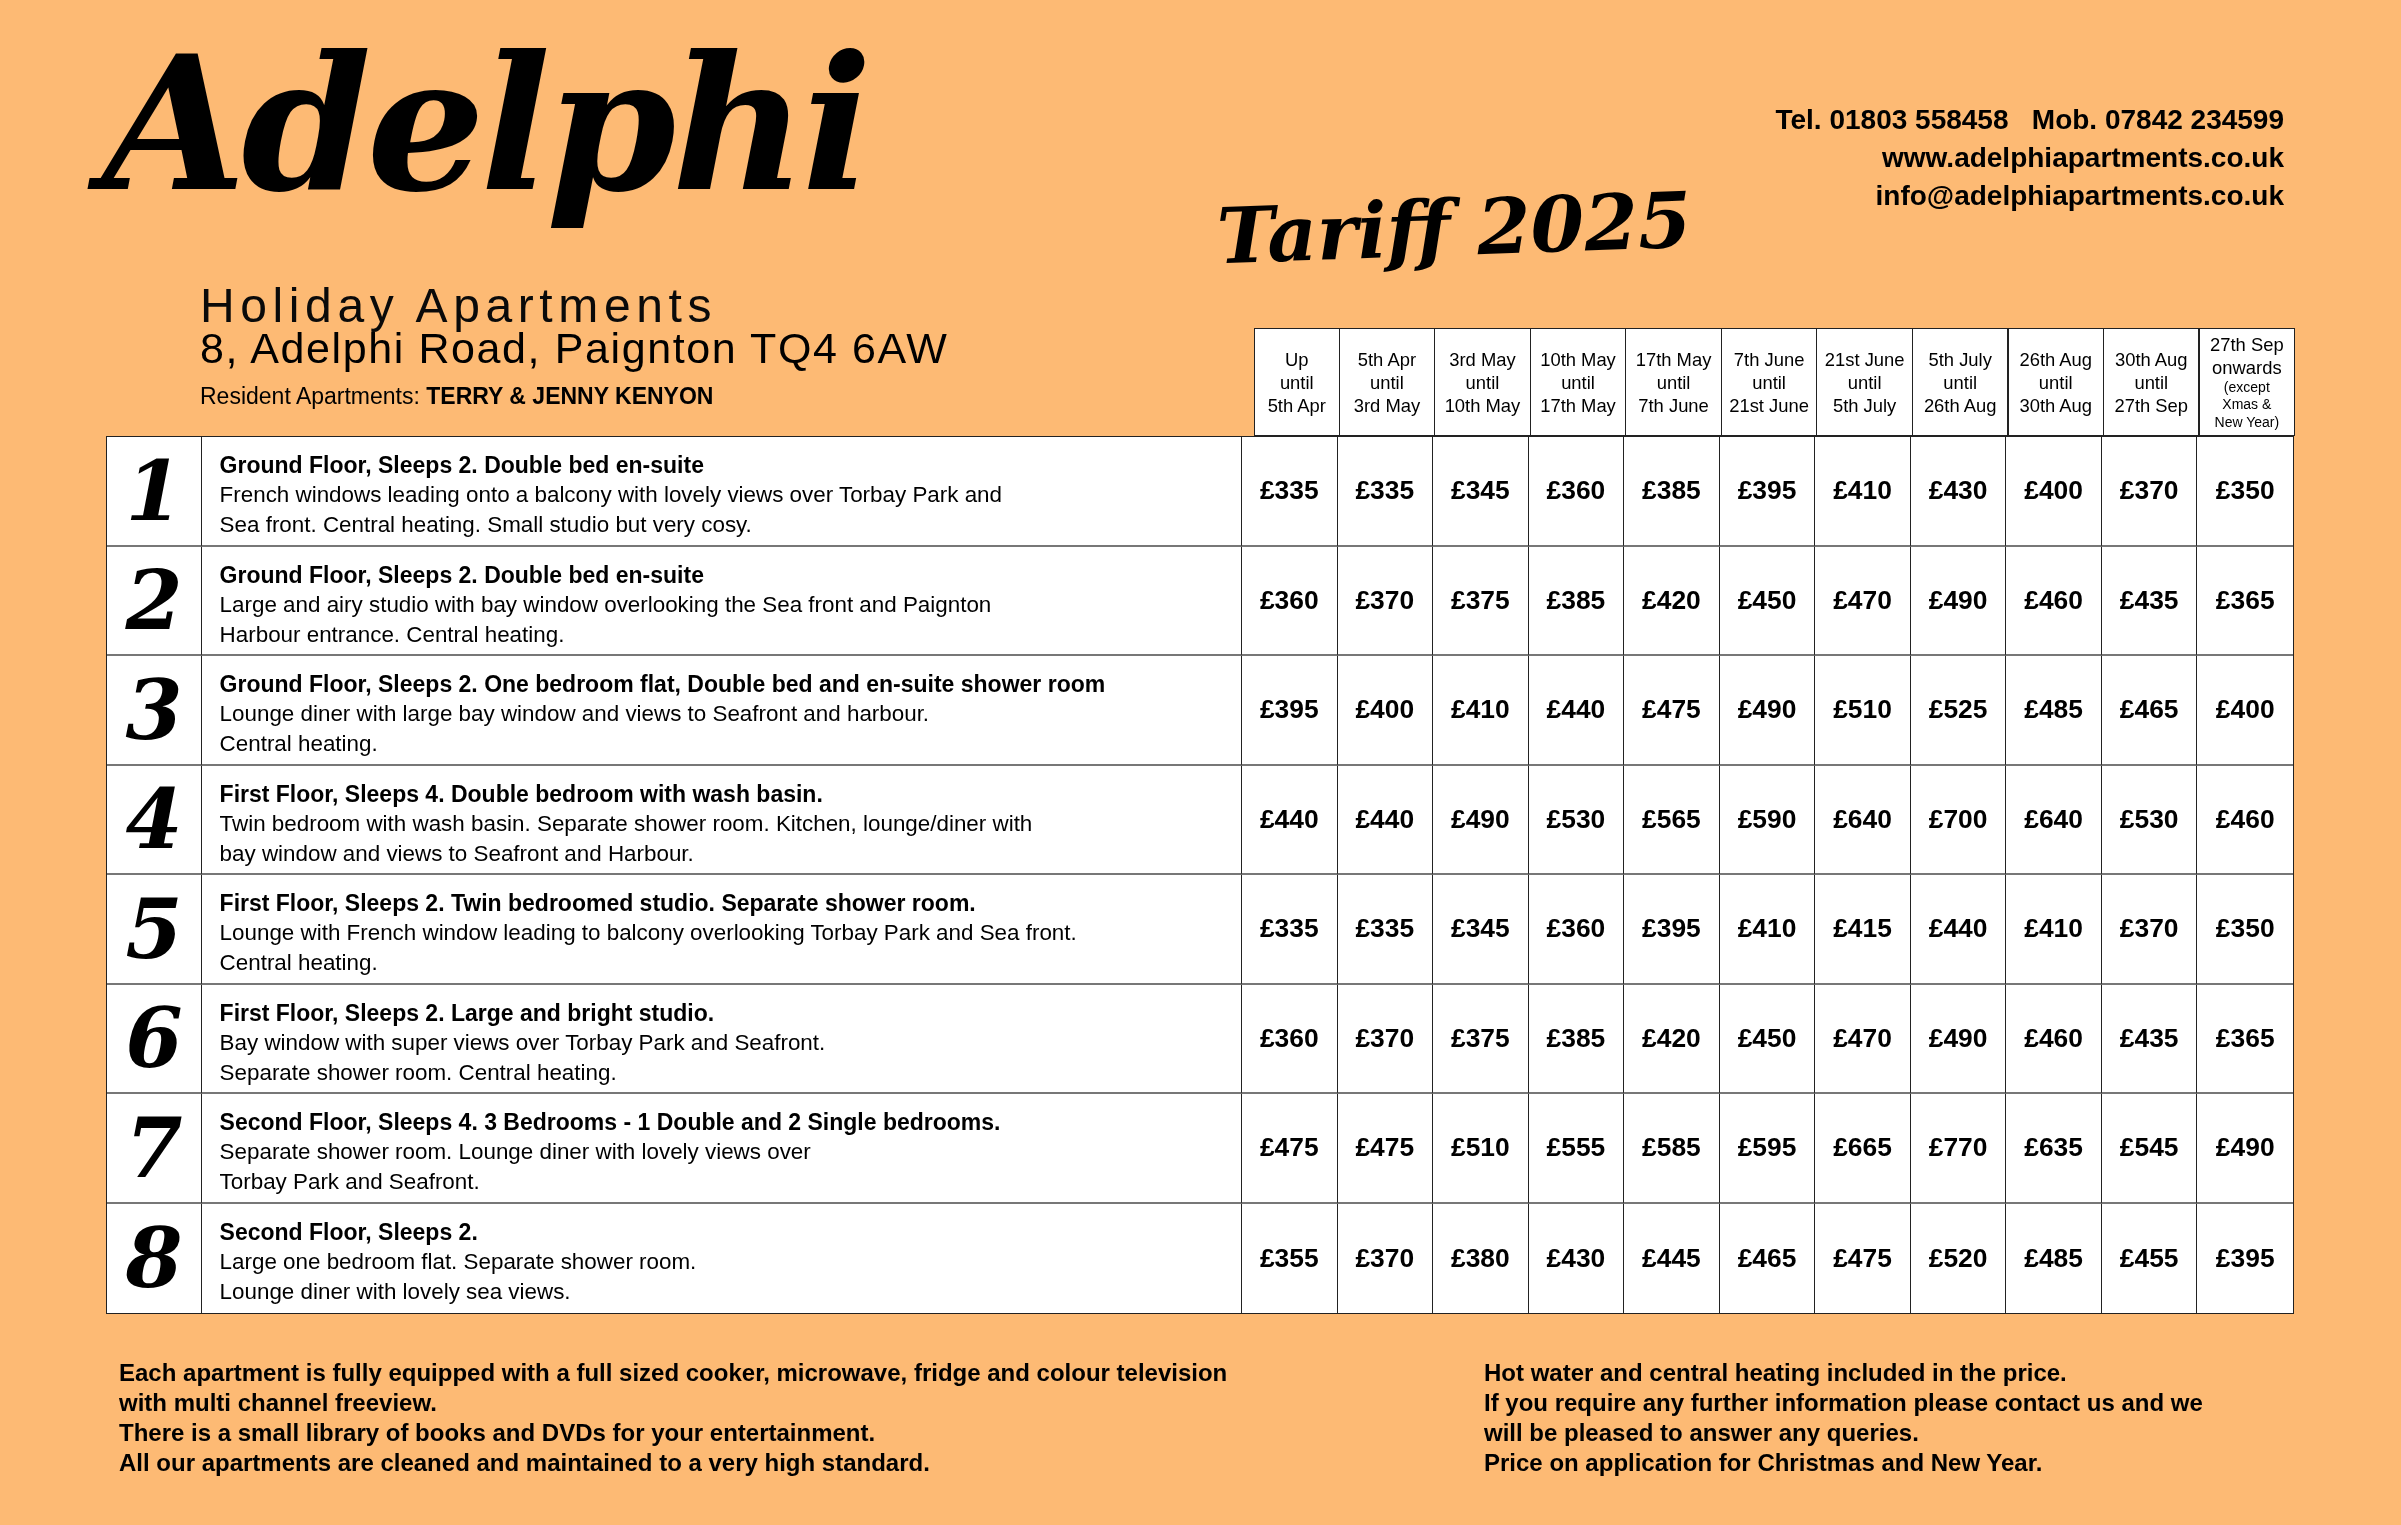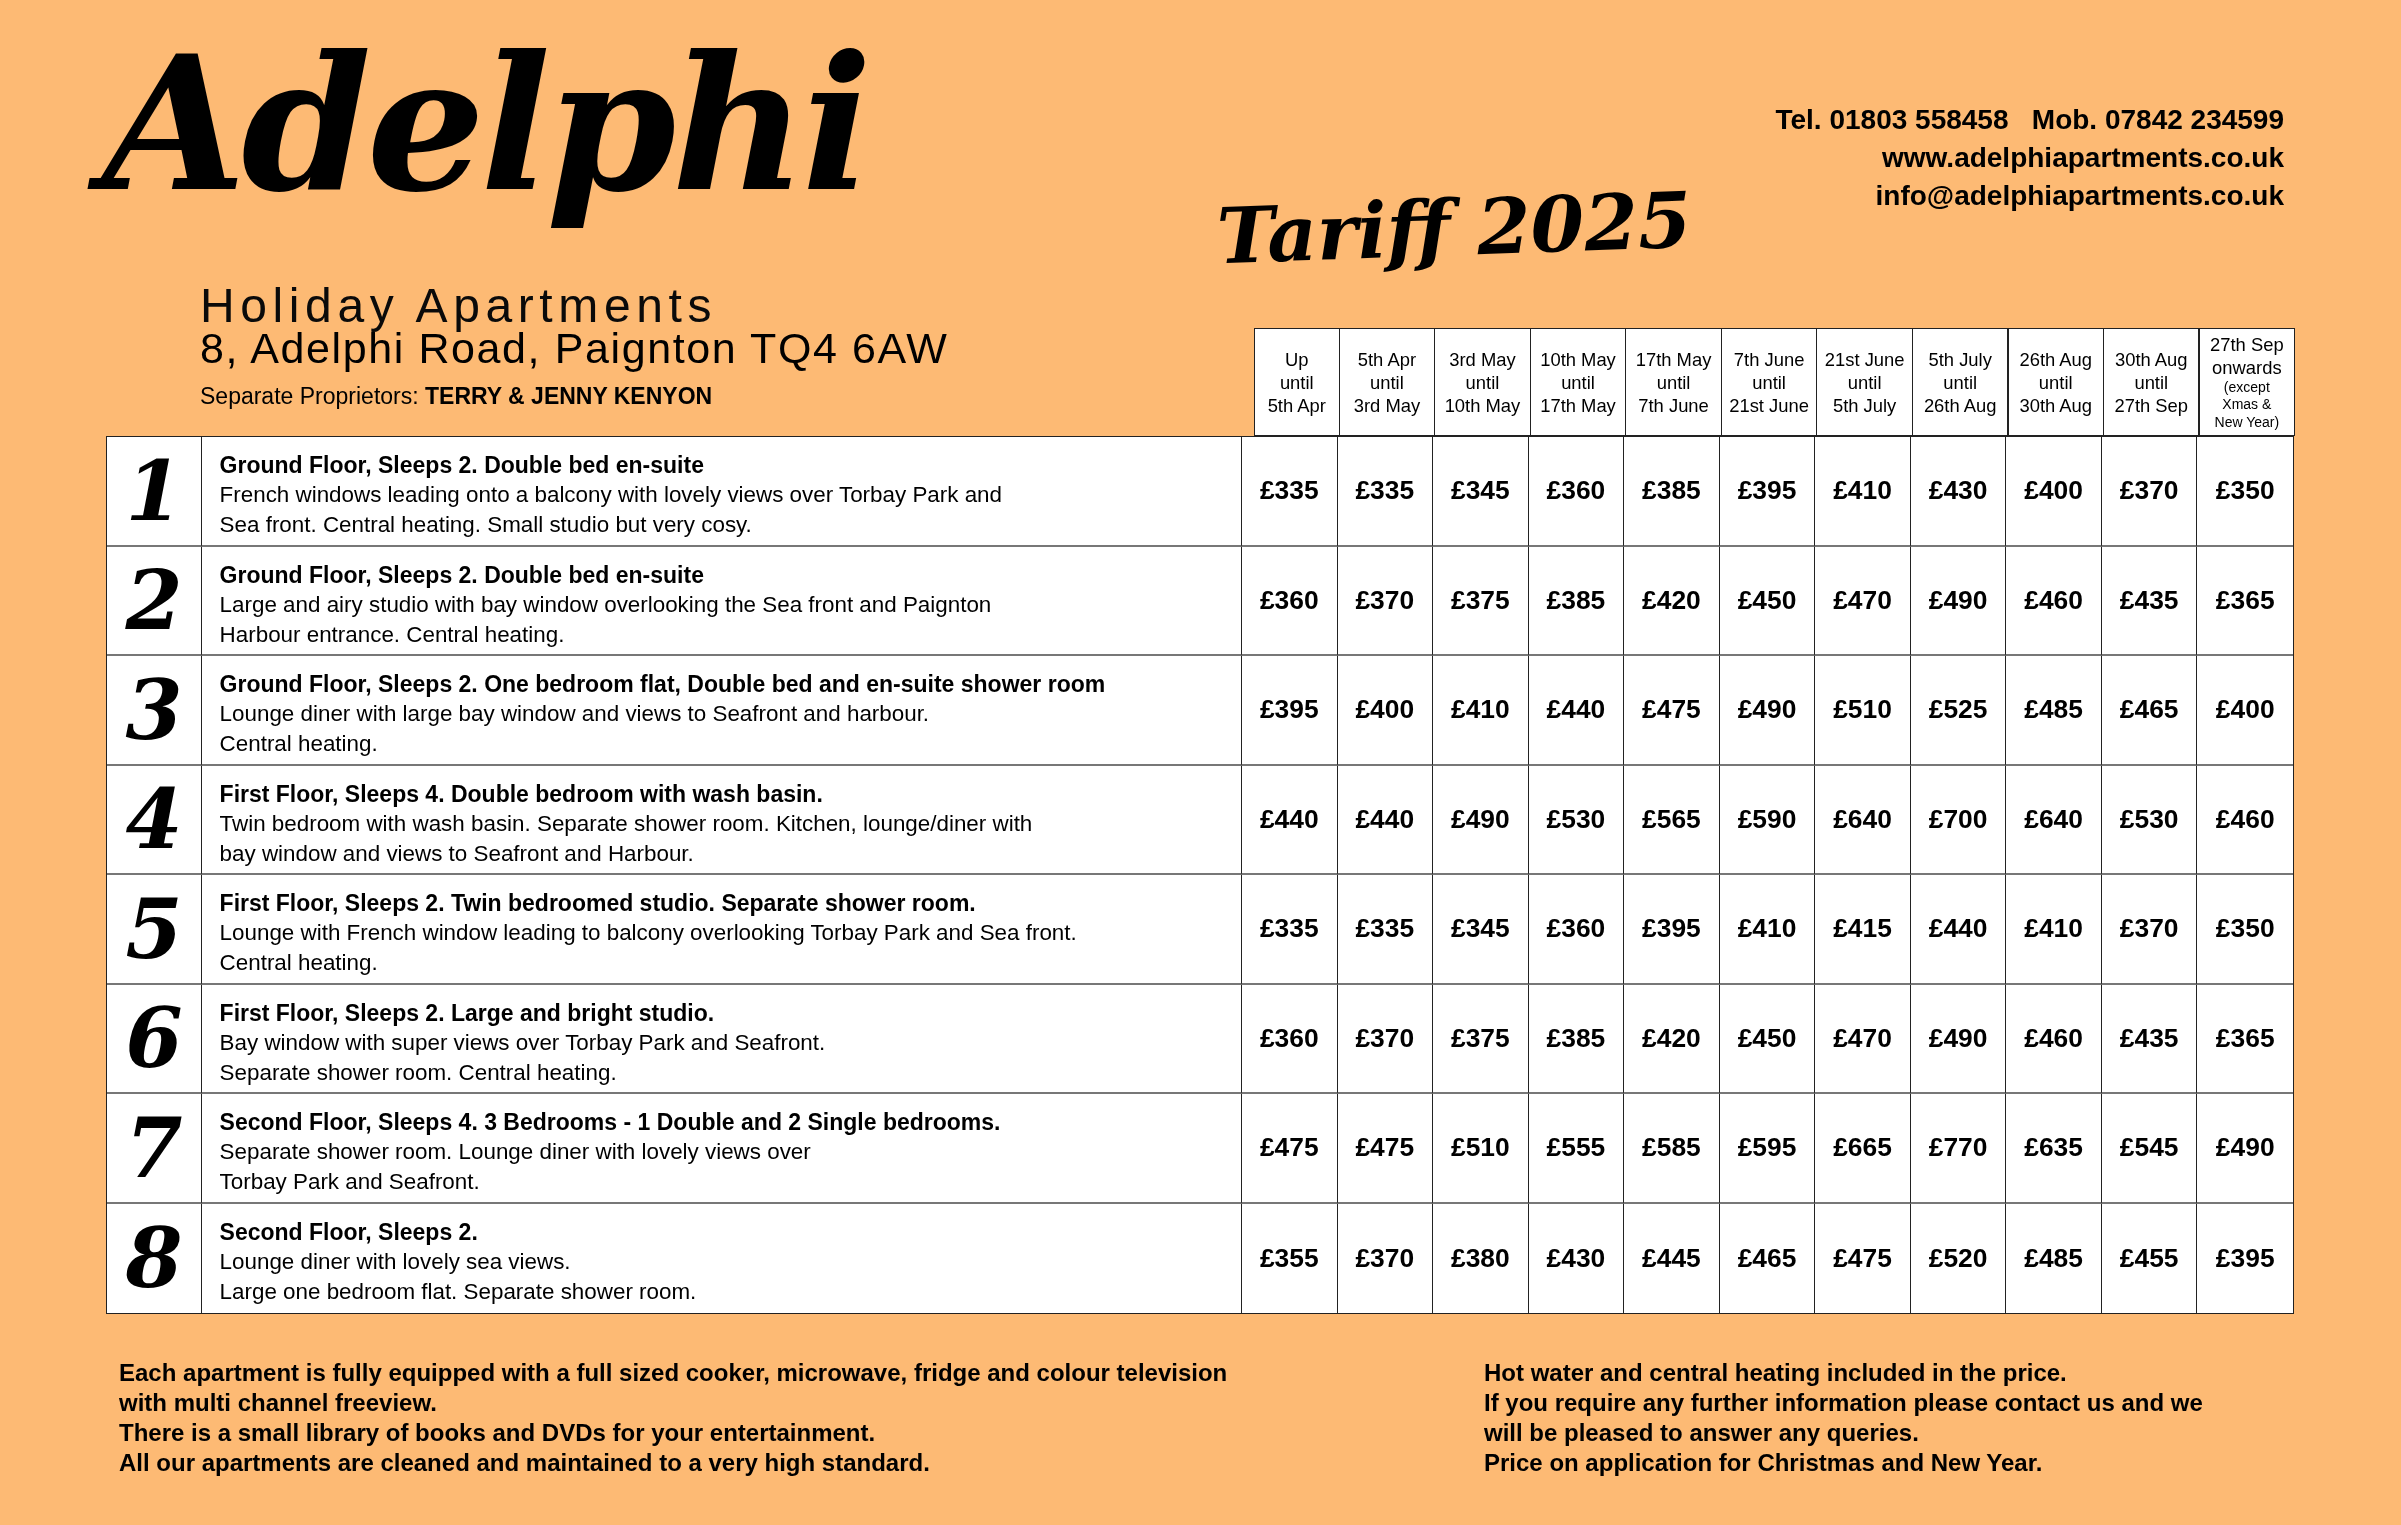--- a/index.html
+++ b/index.html
@@ -75,21 +75,21 @@
 </head>
 <body>
 
 <div class="page">
 
   <div class="logo-script">Adelphi</div>
   <div class="logo-subtitle">Holiday Apartments</div>
   <div class="address-line">8, Adelphi Road, Paignton TQ4 6AW</div>
 
   <div class="proprietors">
-    <span>Separate Proprietors: </span><span class="names">TERRY &amp; JENNY KENYON</span>
+    <span>Resident Apartments: </span><span class="names">TERRY &amp; JENNY KENYON</span>
   </div>
 
   <div class="tariff-title">Tariff 2025</div>
 
   <div class="contact-block">
       <div>Tel. 01803 558458&nbsp;&nbsp; Mob. 07842 234599</div>
       <div>www.adelphiapartments.co.uk</div>
       <div>info@adelphiapartments.co.uk</div>
     </div>
 
@@ -269,22 +269,22 @@
       <div class="cell price-cell">£585</div>
       <div class="cell price-cell">£595</div>
       <div class="cell price-cell">£665</div>
       <div class="cell price-cell">£770</div>
       <div class="cell price-cell">£635</div>
       <div class="cell price-cell">£545</div>
       <div class="cell price-cell lastcol">£490</div>
       <div class="cell num-cell lastrow">8</div>
       <div class="cell desc-cell lastrow">
         <div class="desc-title">Second Floor, Sleeps 2.</div>
+        <div class="desc-line">Large one bedroom flat. Separate shower room.</div>
         <div class="desc-line">Lounge diner with lovely sea views.</div>
-        <div class="desc-line">Large one bedroom flat. Separate shower room.</div>
       </div>
       <div class="cell price-cell lastrow">£355</div>
       <div class="cell price-cell lastrow">£370</div>
       <div class="cell price-cell lastrow">£380</div>
       <div class="cell price-cell lastrow">£430</div>
       <div class="cell price-cell lastrow">£445</div>
       <div class="cell price-cell lastrow">£465</div>
       <div class="cell price-cell lastrow">£475</div>
       <div class="cell price-cell lastrow">£520</div>
       <div class="cell price-cell lastrow">£485</div>

